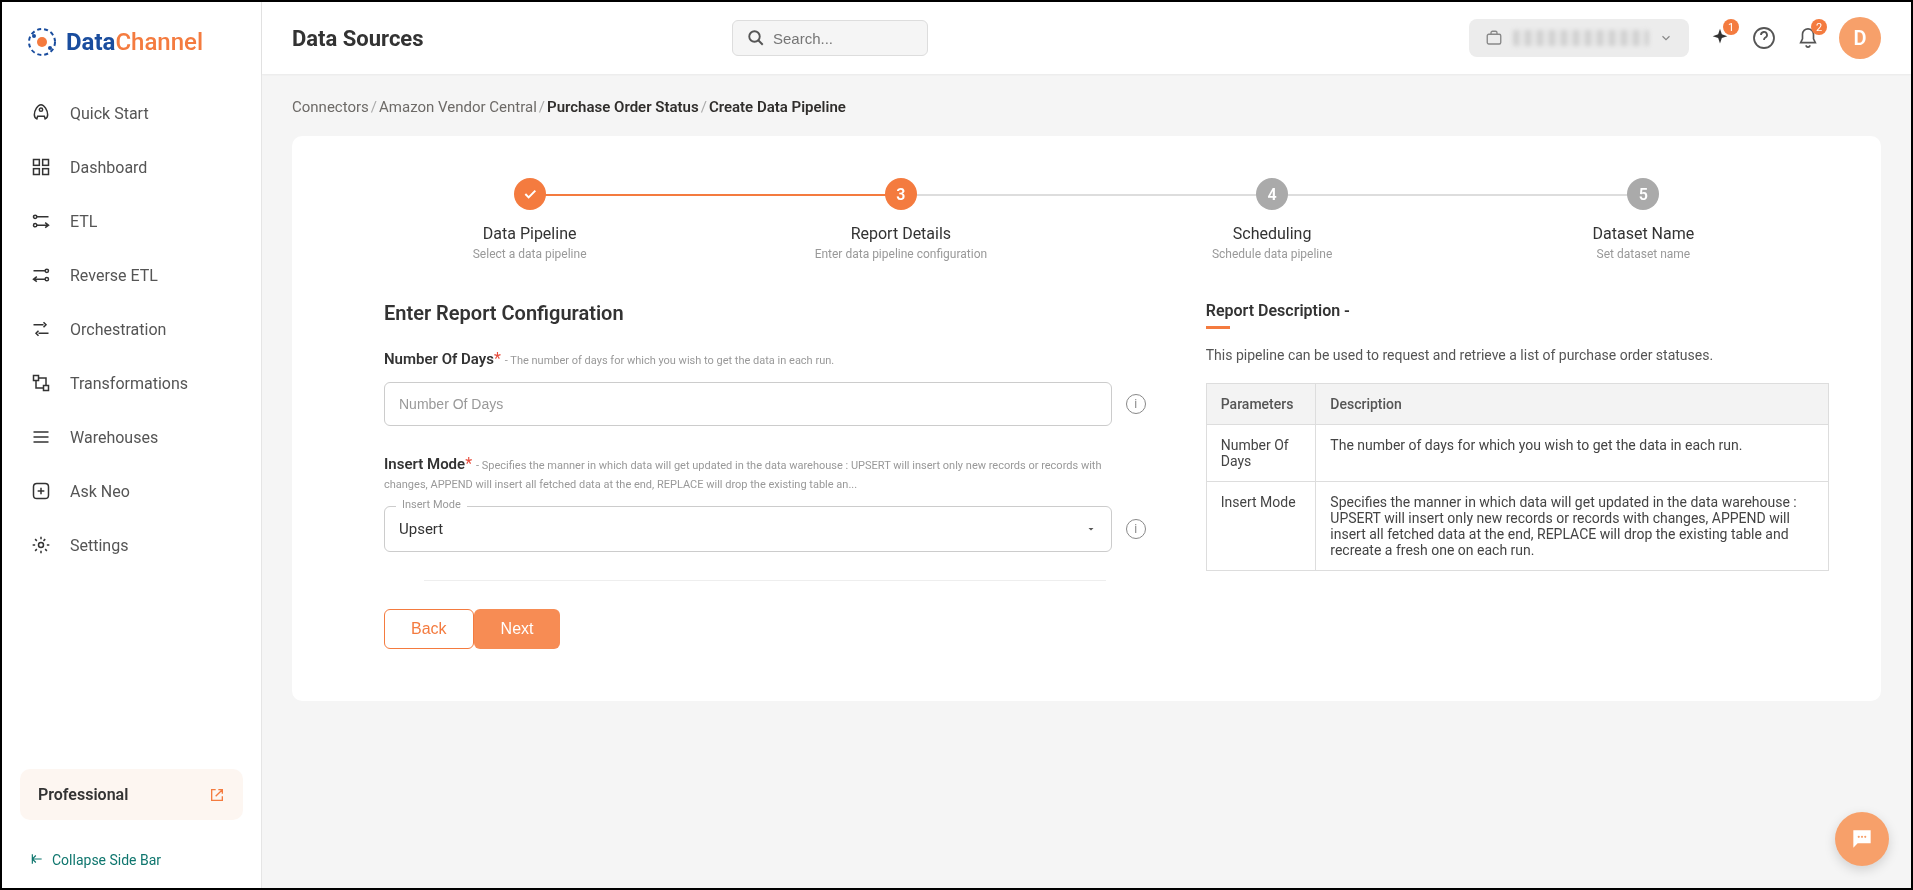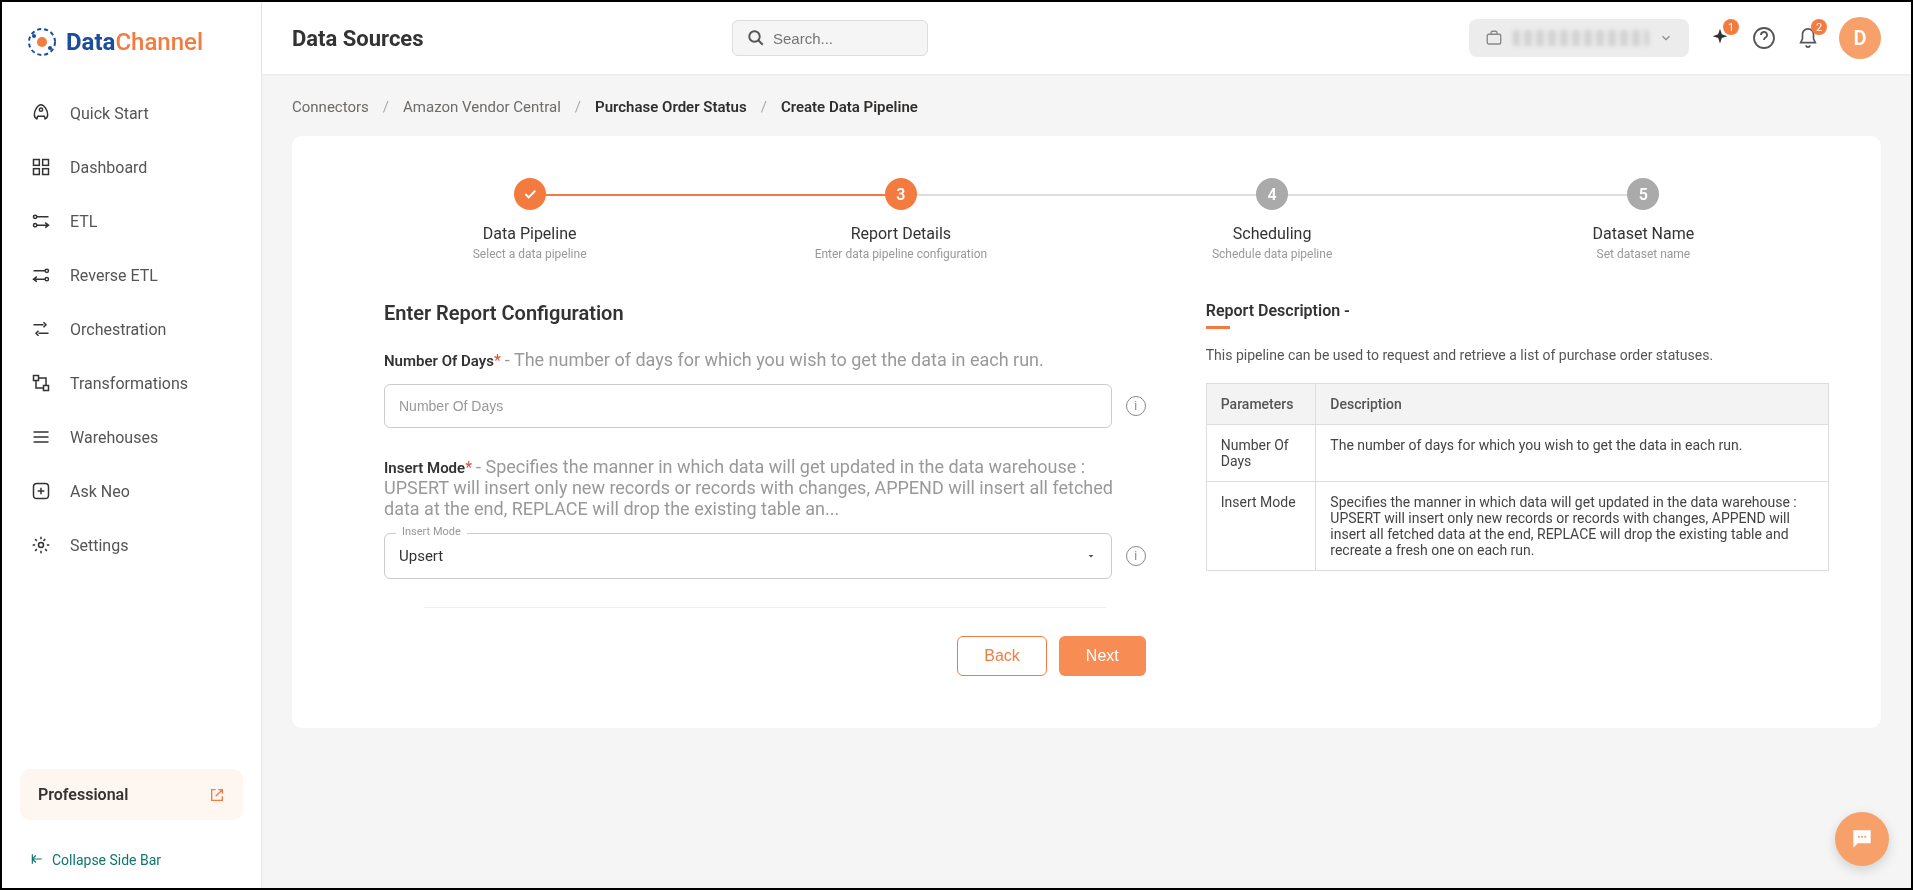--- a/index.html
+++ b/index.html
@@ -132,21 +132,21 @@
   background: #f7a06a;
   color: #fff;
   border-radius: 50%;
   display: flex;
   align-items: center;
   justify-content: center;
   font-size: 20px;
   font-weight: 600;
 }
 .content { flex: 1; overflow-y: auto; padding: 24px 30px 30px; }
-.breadcrumb { color: #6d6a67; font-size: 15px; margin-bottom: 20px; display: flex; gap: 14px; align-items: center; }
+.breadcrumb { color: #6d6a67; font-size: 15px; margin-bottom: 20px; display: flex; gap: 2px; align-items: center; }
 .breadcrumb .sep { color: #aaa; }
 .breadcrumb .active { color: #302e2c; font-weight: 600; }
 .card {
   background: #fff;
   border-radius: 10px;
   padding: 42px 52px 52px;
 }
 .stepper { display: flex; align-items: center; justify-content: space-between; margin-bottom: 40px; }
 .step { display: flex; flex-direction: column; align-items: center; text-align: center; position: relative; flex: 1; }
 .step-circle {
@@ -178,21 +178,21 @@
 .step:last-child .step-line { display: none; }
 .step-title { font-size: 16px; color: #333; margin-bottom: 4px; }
 .step-sub { font-size: 12px; color: #999; }
 .body-row { display: flex; gap: 60px; }
 .form-col { flex: 1.1; padding-left: 40px; }
 .desc-col { flex: 0.9; }
 .section-title { font-weight: 600; font-size: 20px; margin-bottom: 24px; }
 .field-group { margin-bottom: 28px; }
 .field-label { font-size: 15px; font-weight: 600; color: #333; display: inline; }
 .field-req { color: #e74c3c; }
-.field-help { color: #999; font-size: 18px; font-weight: 400; }
+.field-help { color: #999; font-size: 11px; font-weight: 400; }
 .input-row { display: flex; align-items: center; gap: 14px; margin-top: 14px; }
 .text-input {
   flex: 1;
   border: 1px solid #ccc;
   border-radius: 6px;
   padding: 13px 14px;
   font-size: 14px;
   outline: none;
 }
 .text-input::placeholder { color: #999; }
@@ -226,21 +226,21 @@
   border: 1.5px solid #888;
   border-radius: 50%;
   display: flex;
   align-items: center;
   justify-content: center;
   font-size: 12px;
   color: #888;
   cursor: pointer;
 }
 .divider { border: none; border-top: 1px solid #eee; margin: 24px 40px 28px; }
-.btn-row { display: flex; gap: 12px; justify-content: flex-end; }
+.btn-row { display: flex; justify-content: flex-start; }
 .btn {
   padding: 10px 26px;
   border-radius: 6px;
   font-size: 16px;
   cursor: pointer;
   border: 1px solid transparent;
 }
 .btn-back { background: #fff; border-color: #f47b3f; color: #f47b3f; }
 .btn-next { background: #f78c54; color: #fff; }
 .desc-title { font-weight: 600; font-size: 16px; margin-bottom: 6px; }

